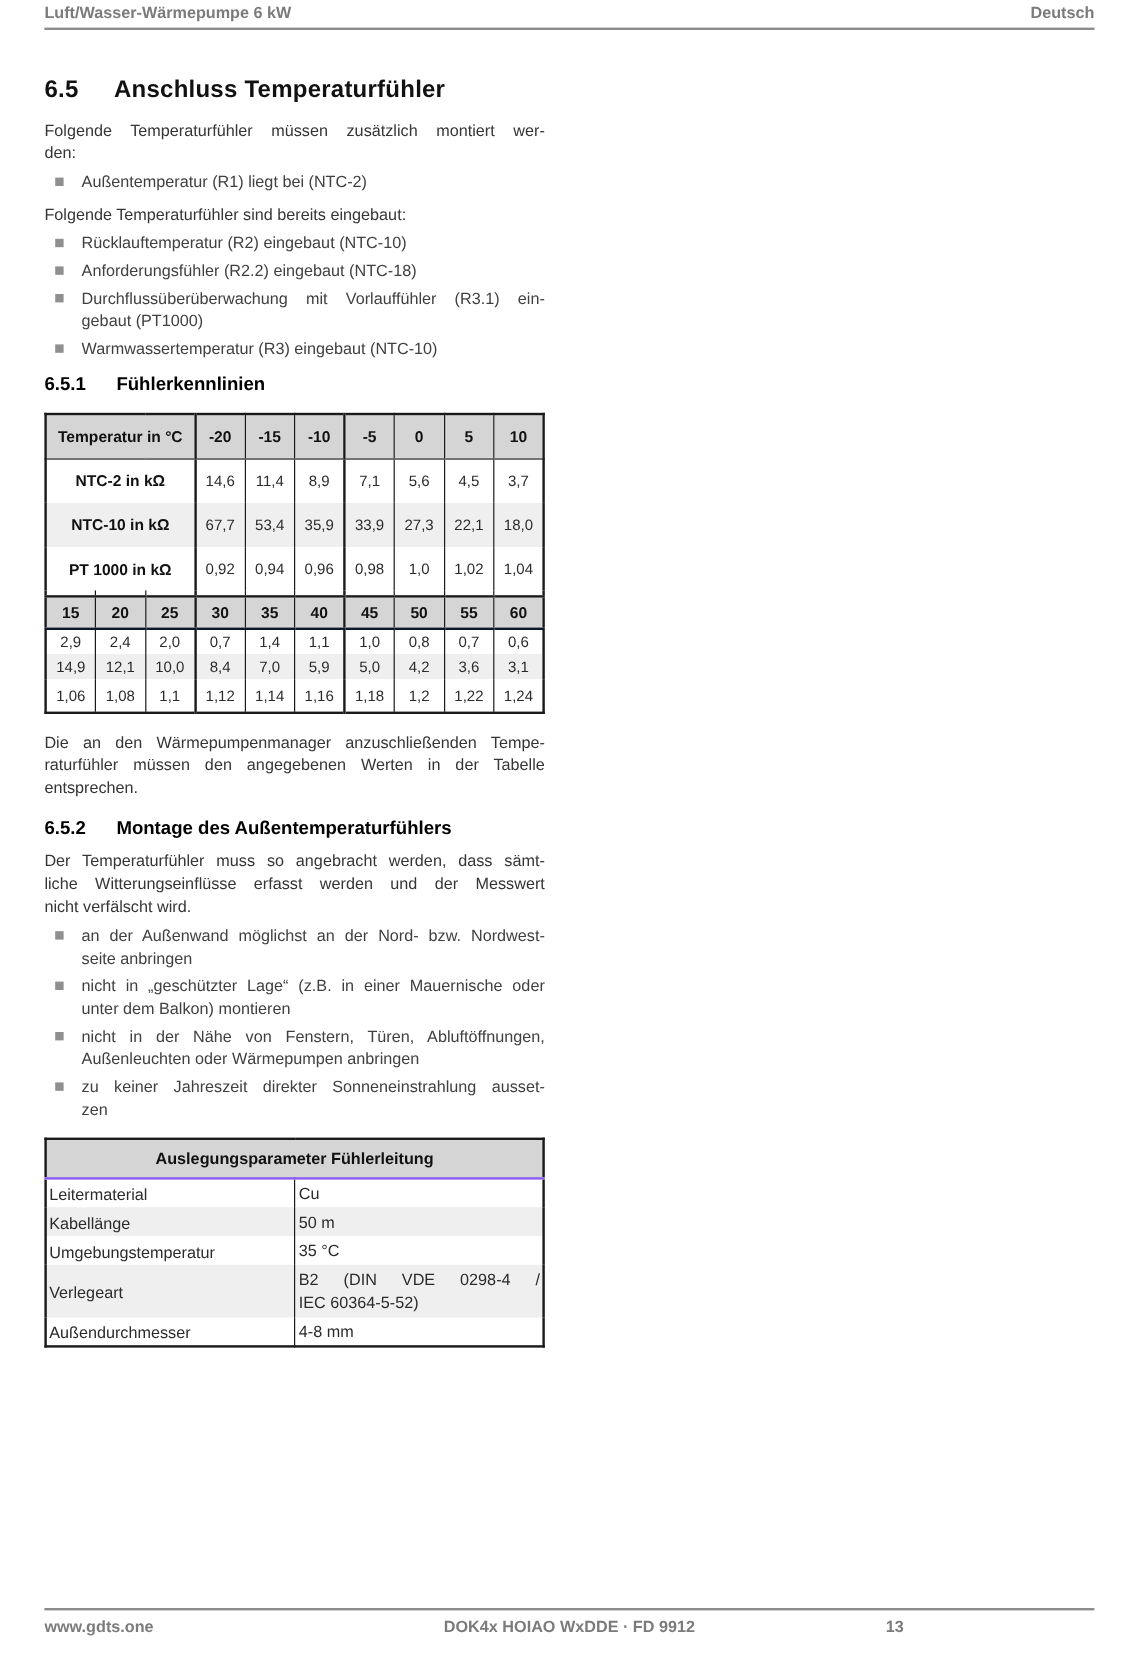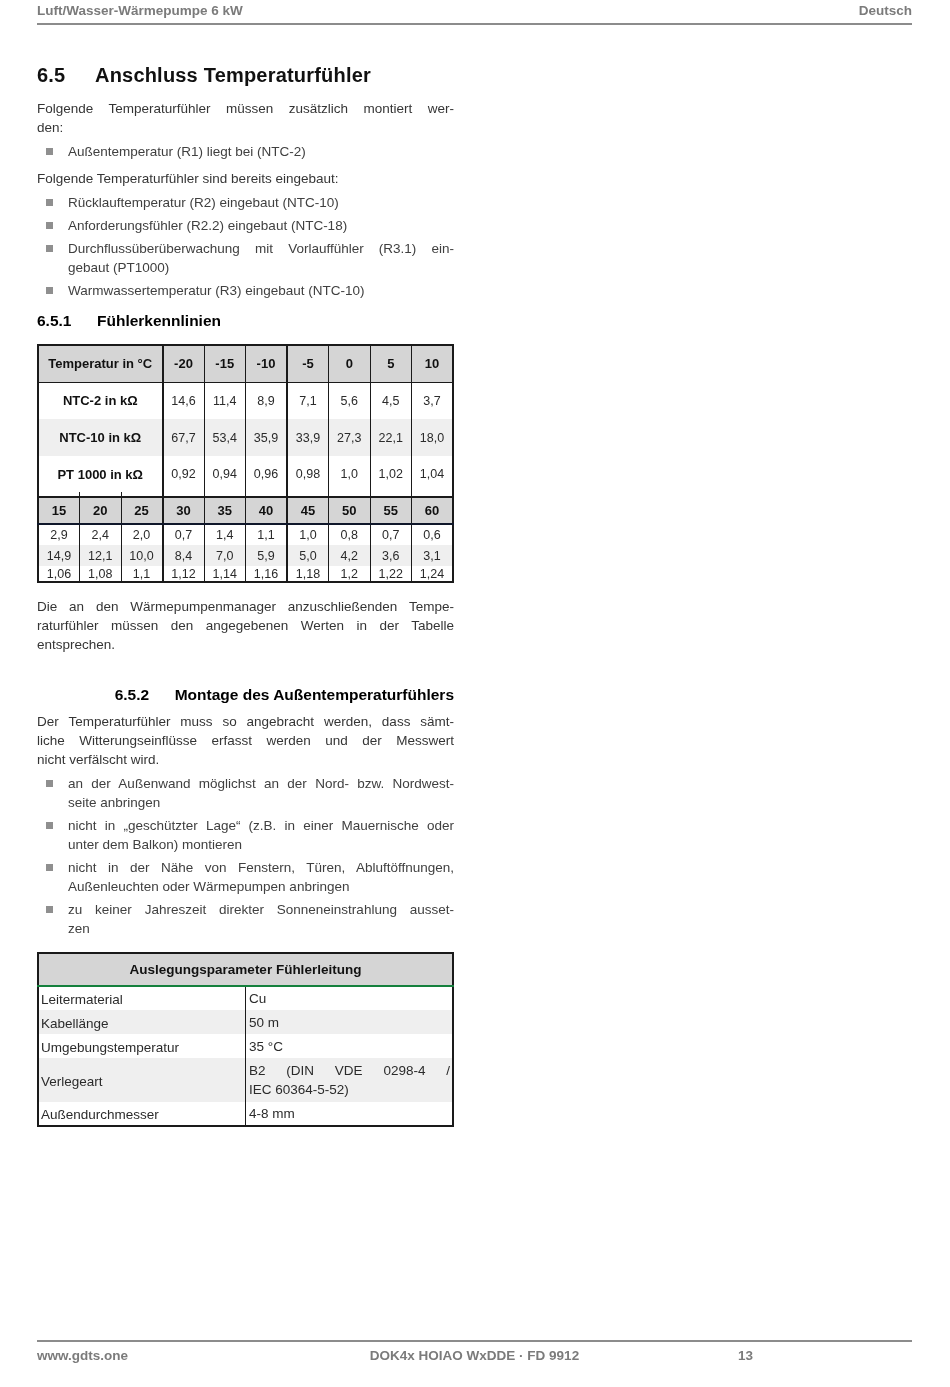--- a/index.html
+++ b/index.html
@@ -26,21 +26,21 @@
   .runfoot .fr { text-align:center; }
   
   .content { position:absolute; top:64px; left:37px; width:417px; }
   .h1 { display:flex; font-size:20px; font-weight:bold; color:#111111; letter-spacing:.2px; }
   .h1 .num { width:58px; flex:0 0 58px; }
   .h2 { display:flex; font-size:15.5px; font-weight:bold; color:#000000; }
   .h2 .num { width:60px; flex:0 0 60px; }
   .para { font-size:13.5px; line-height:19px; color:#353535; }
   .plines > div:not(:last-child) { text-align:justify; text-align-last:justify; }
   .mt12 { margin-top:12px; } .mt14 { margin-top:14px; } .mt8 { margin-top:8px; }
-  .mt16 { margin-top:32px;justify-content:flex-end; }
+  .mt16 { margin-top:16px; }
   ul.blist { list-style:none; margin-top:5px; }
   ul.blist li { display:flex; margin-bottom:4px; }
   ul.blist .sq { flex:0 0 7px; width:7px; height:7px; background:#8f8f8f; margin:6px 15px 0 9px; }
   ul.blist .btxt { flex:1; font-size:13.5px; line-height:19px; color:#404040; }
   
   table.t1 {
     width:417px; border-collapse:collapse; table-layout:fixed;
     border:2px solid #1a1a1a; margin-top:14px;
   }
   table.t1 td {
@@ -50,29 +50,29 @@
   table.t1 td:first-child { border-left:none; }
   table.t1 td.thickL { border-left-width:2px; }
   table.t1 tr.hrow td { background:#d5d5d5; font-weight:bold; font-size:13px; color:#111111; border-bottom:1px solid #1a1a1a; }
   table.t1 tr.lblrow td.lbl { font-weight:bold; font-size:13px; color:#111111; }
   table.t1 tr.alt td { background:#efefef; }
   table.t1 tr.r37 td { height:37px; }
   table.t1 tr.r36 td { height:36px; }
   table.t1 tr.spacer td { height:5px; border-bottom:2px solid #1a1a1a; background:#ffffff; }
   table.t1 tr.hrow2 td { background:#d5d5d5; font-weight:bold; font-size:13px; color:#111111; height:27px; border-bottom:2px solid #0f172a; }
   table.t1 tr.r21 td { height:21px; }
-  table.t1 tr.r20 td { height:16px; }
+  table.t1 tr.r20 td { height:28px; }
   
   table.t2 {
     width:417px; border-collapse:collapse; table-layout:fixed;
     border:2px solid #1a1a1a; margin-top:14px;
   }
   table.t2 tr.hrow td {
     background:#d5d5d5; font-weight:bold; font-size:13.5px; color:#111111;
-    text-align:center; height:33px; border-bottom:2px solid #15803d; vertical-align:middle;
+    text-align:center; height:33px; border-bottom:2px solid #8b5cf6; vertical-align:middle;
   }
   table.t2 td { font-size:13.5px; color:#2b2b2b; vertical-align:middle; }
   table.t2 td.lbl { width:246px; padding:2px 2px 0 2px; }
   table.t2 td.val { border-left:1px solid #1a1a1a; padding:2px 2px 2px 3px; line-height:19px; }
   table.t2 tr.alt td { background:#efefef; }
   table.t2 tr.r24 td { height:24px; }
   table.t2 tr.r44 td { height:44px; }
 </style>
 </head>
 <body>

